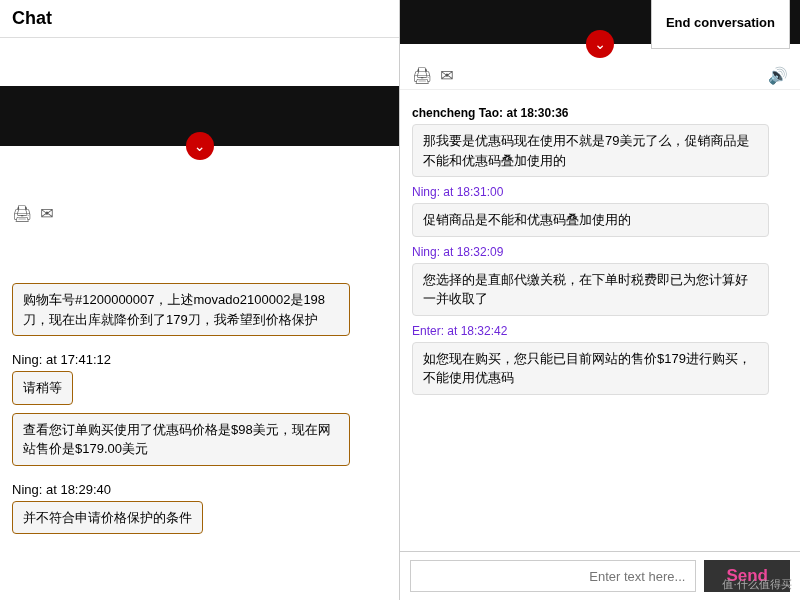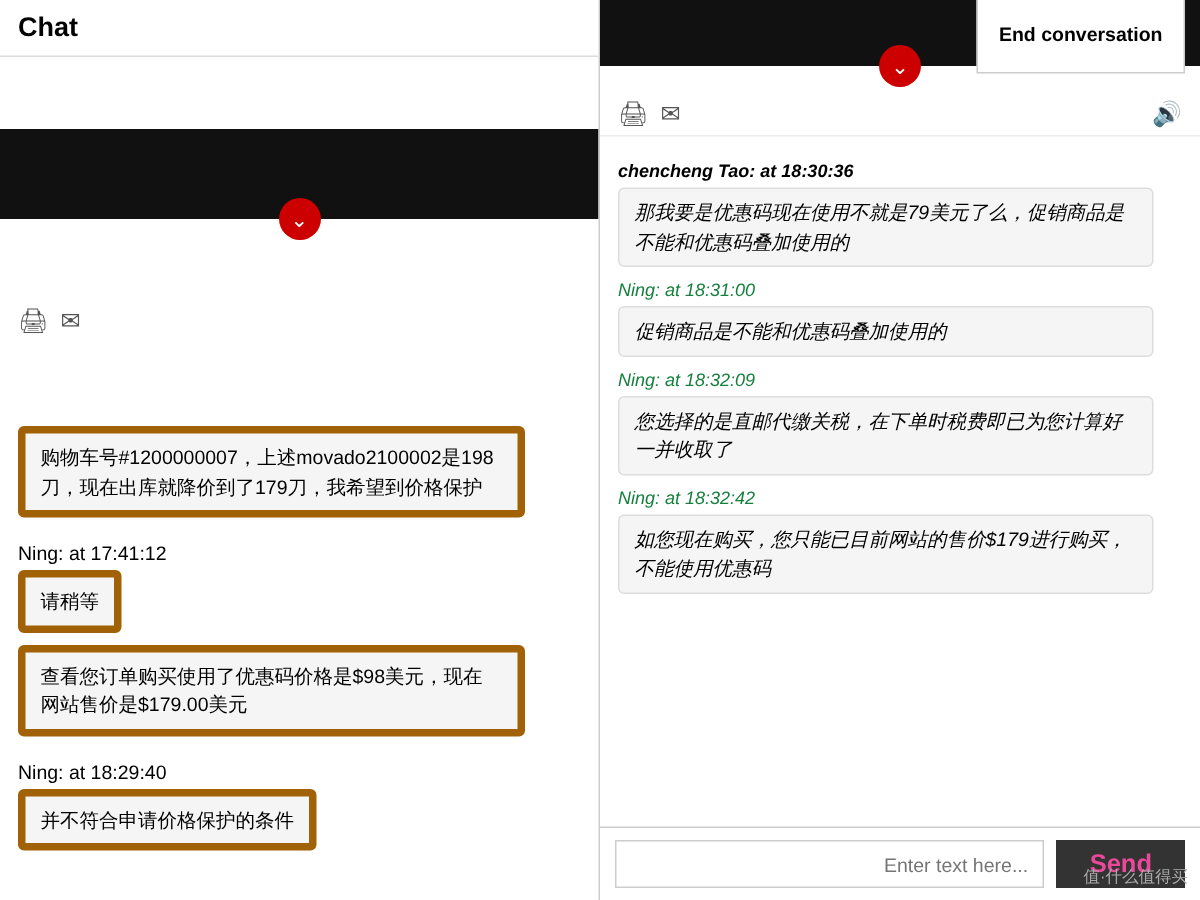--- a/index.html
+++ b/index.html
@@ -72,21 +72,21 @@
     }
 
     .left-messages {
       flex: 1;
       overflow-y: auto;
       padding: 8px 12px;
     }
 
     .message-bubble-left {
       background: #f5f5f5;
-      border: 5px solid #a16207;
+      border: 1px solid #a16207;
       border-radius: 4px;
       padding: 6px 10px;
       margin-bottom: 8px;
       display: inline-block;
       max-width: 90%;
       font-size: 13px;
       line-height: 1.5;
     }
 
     .sender-label {
@@ -147,26 +147,25 @@
       padding: 4px 12px 4px 12px;
       gap: 8px;
       border-bottom: 1px solid #eee;
       margin-top: -10px;
     }
 
     .right-messages {
       flex: 1;
       overflow-y: auto;
       padding: 8px 12px;
-      font-style: italic;
     }
 
     .msg-timestamp {
       font-size: 12px;
-      color: #15803d;
+      color: #6d28d9;
       margin-bottom: 4px;
       margin-top: 8px;
     }
 
     .msg-bubble-right {
       background: #f5f5f5;
       border: 1px solid #ddd;
       border-radius: 4px;
       padding: 6px 10px;
       margin-bottom: 6px;
@@ -250,21 +249,21 @@
   <div class="right-messages">
     <div class="msg-timestamp" style="font-weight:bold; color:#000;">chencheng Tao: at 18:30:36</div>
     <div class="msg-bubble-right">那我要是优惠码现在使用不就是79美元了么，促销商品是不能和优惠码叠加使用的</div>
 
     <div class="msg-timestamp">Ning: at 18:31:00</div>
     <div class="msg-bubble-right">促销商品是不能和优惠码叠加使用的</div>
 
     <div class="msg-timestamp">Ning: at 18:32:09</div>
     <div class="msg-bubble-right">您选择的是直邮代缴关税，在下单时税费即已为您计算好一并收取了</div>
 
-    <div class="msg-timestamp">Ning: at 18:32:42</div>
+    <div class="msg-timestamp">Enter: at 18:32:42</div>
     <div class="msg-bubble-right">如您现在购买，您只能已目前网站的售价$179进行购买，不能使用优惠码</div>
   </div>
   <div class="right-input-area">
     <input type="text" placeholder="Enter text here..." style="">
     <button class="send-btn">Send</button>
   </div>
 </div>
 
 <div class="watermark">值·什么值得买</div>
 

